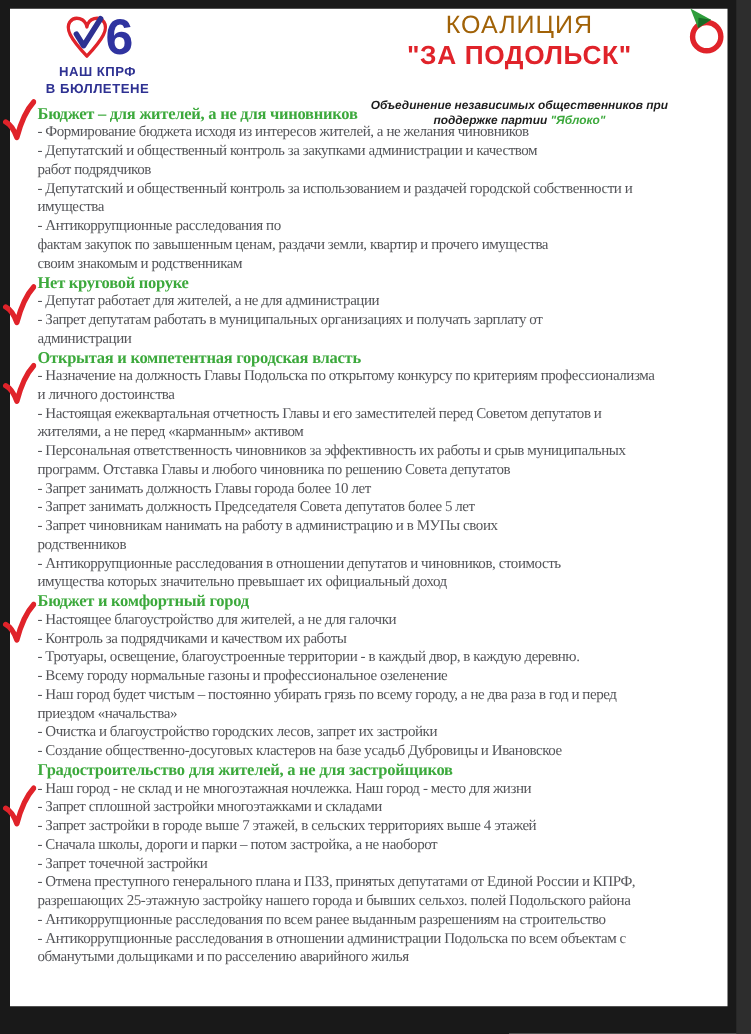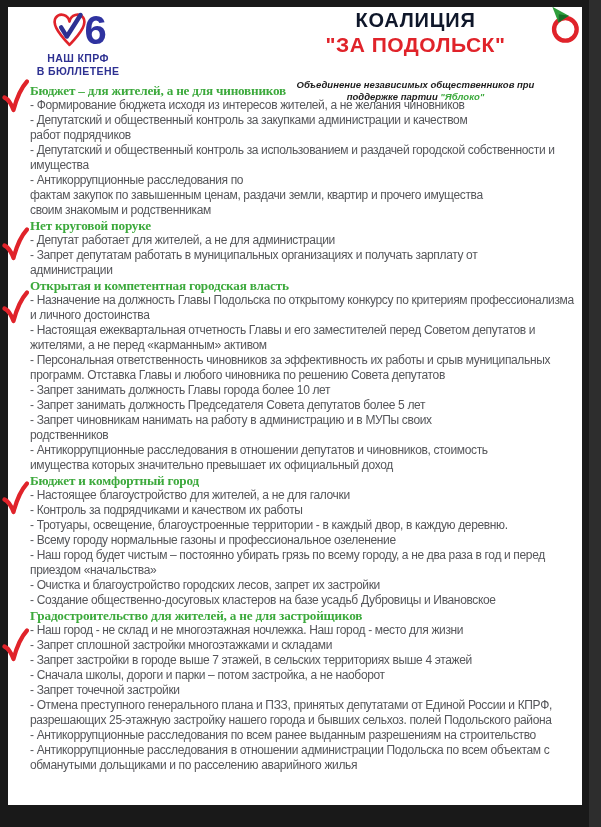--- a/index.html
+++ b/index.html
@@ -27,39 +27,39 @@
     font-size:40px; font-weight:bold; color:#2F33A0; line-height:38px;
     margin-left:-5px; letter-spacing:-1px;
   }
   .ballot-caption {
     font-size:10.5px; font-weight:bold; color:#2E3192;
     line-height:12px; letter-spacing:0.4px; margin-top:1px;
   }
 
   
   .header { position:absolute; left:235px; top:2px; width:345px; text-align:center; }
-  .title  { font-size:20px; font-weight:bold; color:#0f172a; letter-spacing:0.8px; }
+  .title  { font-size:20px; font-weight:normal; color:#a16207; letter-spacing:0.8px; }
   .subtitle { font-size:21px; font-weight:bold; color:#E0232A; letter-spacing:0.5px; margin-top:1px; }
   .tagline { font-size:9.5px; font-weight:bold; font-style:italic; color:#1d1d1d;
              line-height:11.5px; margin-top:22px; }
   .tagline .party { color:#3CA93C; }
 
   .yabloko { position:absolute; right:0px; top:-2px; }
   .yabloko svg { display:block; }
 
   
   .content { position:absolute; left:22px; top:76px; width:548px; }
   .section { position:relative; }
   .heading {
     font-size:13.2px; font-weight:bold; color:#3CA93C;
     line-height:15px; letter-spacing:-0.2px;font-family:Liberation Serif, serif;
   }
   .item {
     font-size:12px; color:#55565A; line-height:15px;
-    letter-spacing:-0.35px; white-space:pre-line;
+    letter-spacing:-0.35px; white-space:pre-line;font-family:Liberation Serif, serif;
   }
   .check { position:absolute; left:-28px; width:27px; height:34px; }
   .check svg { display:block; }
   .s0 .check { top:-4px; }
   .s1 .check { top:9px; }
   .s2 .check { top:12px; }
   .s3 .check { top:8px; }
   .s4 .check { top:20px; }
 </style>
 </head>

